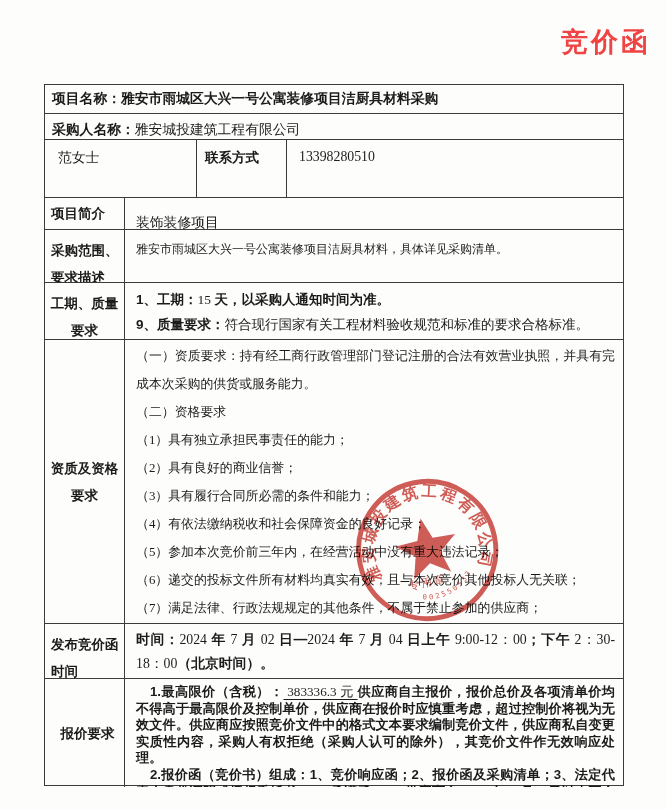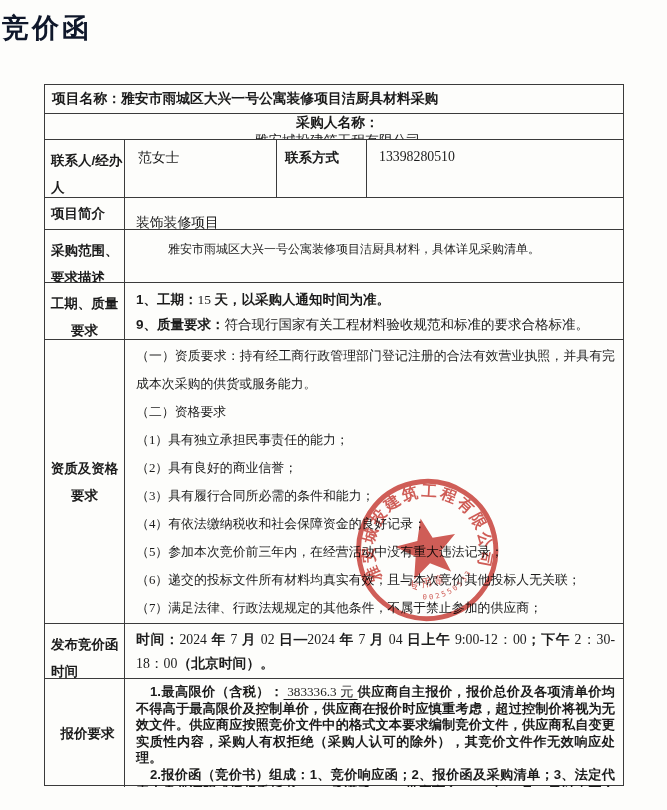--- a/index.html
+++ b/index.html
@@ -1,45 +1,45 @@
 <!DOCTYPE html>
 <html><head>
 <meta charset="utf-8">
 <style>
   html,body{margin:0;padding:0;background:#e8e8e8;}
   .page{position:relative;width:667px;height:810px;margin:0 auto;background:#fdfdfb;
         color:#1b1b1b;overflow:hidden;}
   .hei{font-family:"Liberation Sans","DejaVu Sans",sans-serif;font-weight:bold;}
   .song{font-family:"Liberation Serif","DejaVu Serif",serif;font-weight:normal;}
   .sans{font-family:"Liberation Sans","DejaVu Sans",sans-serif;font-weight:normal;}
-  .title{margin:2px;padding-top:8px;text-align:left;font-size:27px;letter-spacing:3px;color:#0f172a;}
+  .title{margin:16px;padding-top:8px;text-align:right;font-size:27px;letter-spacing:3px;color:#ef4444;}
   .intro{margin:10px 44px 0 45px;font-size:14.3px;line-height:26.5px;text-align:justify;text-indent:31px;}
   .intro .u{text-decoration:underline;text-underline-offset:3px;font-size:14.3px;}
   
   .tbl{position:absolute;left:44px;top:84px;width:580px;height:702px;box-sizing:border-box;
        border:1.5px solid #3b3b3b;background:transparent;}
   .row{box-sizing:border-box;border-bottom:1.2px solid #3b3b3b;display:flex;overflow:hidden;}
   .row:last-child{border-bottom:none;}
   .cell{box-sizing:border-box;overflow:hidden;}
   .lblc{width:80px;flex:0 0 80px;border-right:1.2px solid #3b3b3b;padding:7px 0 0 6px;
         font-size:13.5px;line-height:27px;}
   .lblc.center{text-align:center;padding-left:2px;padding-right:2px;}
   .lblc.vcenter{display:flex;align-items:center;justify-content:center;padding-top:0;}
   .cont{flex:1 1 auto;padding:0 8px 0 11px;}
   .r1{height:29px;align-items:center;padding-left:7px;font-size:13.8px;}
-  .r2{height:26px;align-items:center;padding-left:7px;font-size:13.8px;flex-direction:column;}
+  .r2{height:26px;align-items:flex-end;padding-left:7px;font-size:13.8px;}
   .r2 .song{font-size:13.8px;}
   .r3{height:58px;}
   .r3 .c2{width:152px;flex:0 0 152px;border-right:1.2px solid #3b3b3b;padding:9px 4px 0 13px;font-size:13.8px;}
   .r3 .c3{width:90px;flex:0 0 90px;border-right:1.2px solid #3b3b3b;padding:9px 0 0 8px;font-size:13.5px;}
   .r3 .c4{flex:1 1 auto;padding:9px 4px 0 12px;font-size:13.8px;}
   .r4{height:32px;align-items:center;}
   .r4 .lblc{padding-top:0;line-height:normal;height:100%;display:flex;align-items:center;}
   .r4 .cont{font-size:13.8px;margin-top:19px;}
-  .r5{height:53px;gap:32px;}
+  .r5{height:53px;}
   .r5 .cont{padding-top:8px;font-size:12px;line-height:22px;}
   .r6{height:57px;}
   .r6 .cont p{margin:0;font-size:13.5px;line-height:25px;}
   .r6 .cont{padding-top:4px;}
   .r7{height:284px;}
   .r7 .cont{padding-top:2px;}
   .r7 .cont p{margin:0;font-size:12.9px;line-height:28px;text-align:justify;}
   .r8{height:55px;}
   .r8 .cont{padding-top:4px;font-size:13.8px;line-height:24px;text-align:justify;}
   .r9{height:108px;}
@@ -75,21 +75,20 @@
       <span class="hei">项目名称：</span>
         <span class="hei">雅安市雨城区大兴一号公寓装修项目洁厨具材料采购</span>
     </div>
 
     <div class="row r2">
       <span class="hei">采购人名称：</span>
         <span class="song">雅安城投建筑工程有限公司</span>
     </div>
 
     <div class="row r3">
-      <div class="cell lblc hei">联系人/经办人</div>
       <div class="cell c2 song">范女士</div>
       <div class="cell c3 hei">联系方式</div>
       <div class="cell c4 song">13398280510</div>
     </div>
 
     <div class="row r4">
       <div class="cell lblc hei">项目简介</div>
       <div class="cell cont sans">装饰装修项目</div>
     </div>
 

